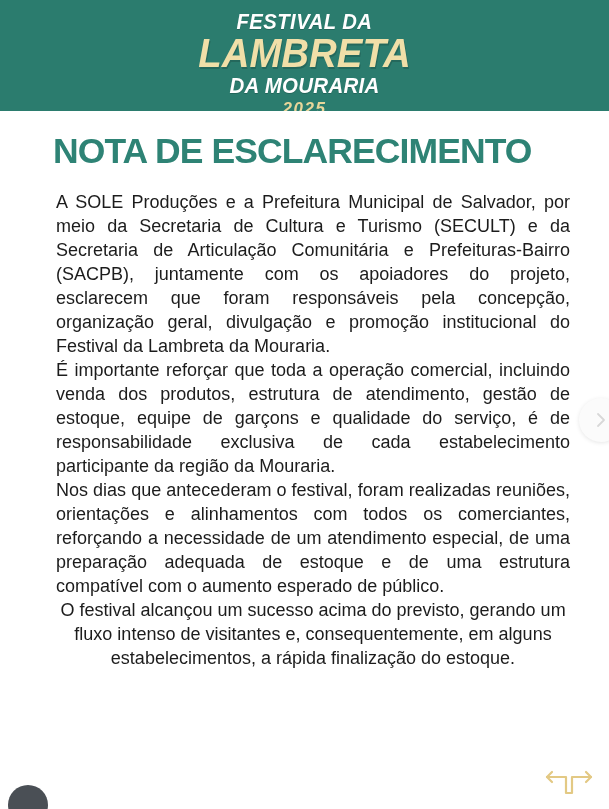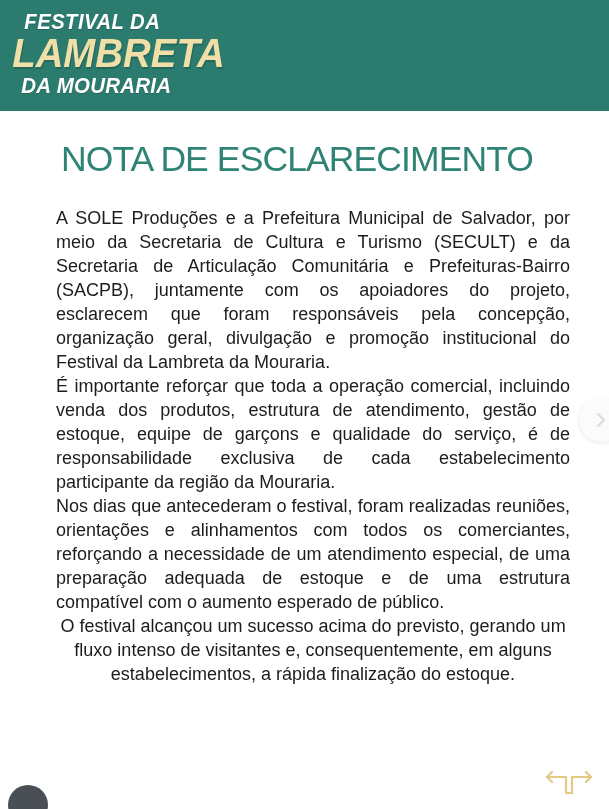--- a/index.html
+++ b/index.html
@@ -21,20 +21,21 @@
     height: 111px;
     background: #2b7c6e;
     position: relative;
     overflow: hidden;
   }
   .logo-block {
     position: absolute;
     left: 0;
     right: 0;
     top: 11px;
+    text-align: center;
     line-height: 1;
     user-select: none;
   }
   .logo-line1 {
     font-size: 22px;
     font-weight: bold;
     font-style: italic;
     color: #ffffff;
     letter-spacing: 0.5px;
     transform: scaleX(0.92);
@@ -76,24 +77,24 @@
 
   
   .doc {
     position: absolute;
     top: 111px;
     left: 0;
     width: 609px;
     background: #ffffff;
   }
   .page-title {
-    margin: 8px;
+    margin: 0;
     padding: 23px 0 0 53px;
     font-size: 35.5px;
-    font-weight: normal;
+    font-weight: bold;
     color: #2e8375;
     letter-spacing: -0.9px;
     line-height: 1.0;
     white-space: nowrap;
   }
   .body-text {
     margin: 0;
     padding: 20px 39px 0 56px;
     font-size: 18px;
     line-height: 24px;
@@ -147,20 +148,21 @@
   .swap-mark svg { display: block; }
 </style>
 </head>
 <body>
 
 <div class="header">
   <div class="logo-block">
     <span class="logo-line1">FESTIVAL DA</span>
     <span class="logo-line2">LAMBRETA</span>
     <span class="logo-line3">DA MOURARIA</span>
+    <span class="logo-line4">2025</span>
   </div>
 </div>
 
 <div class="doc">
   <h1 class="page-title">NOTA DE ESCLARECIMENTO</h1>
 
   <div class="body-text">
     <p>A SOLE Produções e a Prefeitura Municipal de Salvador, por meio da Secretaria de Cultura e Turismo (SECULT) e da Secretaria de Articulação Comunitária e Prefeituras-Bairro (SACPB), juntamente com os apoiadores do projeto, esclarecem que foram responsáveis pela concepção, organização geral, divulgação e promoção institucional do Festival da Lambreta da Mouraria.</p>
     <p>É importante reforçar que toda a operação comercial, incluindo venda dos produtos, estrutura de atendimento, gestão de estoque, equipe de garçons e qualidade do serviço, é de responsabilidade exclusiva de cada estabelecimento participante da região da Mouraria.</p>
     <p>Nos dias que antecederam o festival, foram realizadas reuniões, orientações e alinhamentos com todos os comerciantes, reforçando a necessidade de um atendimento especial, de uma preparação adequada de estoque e de uma estrutura compatível com o aumento esperado de público.</p>

